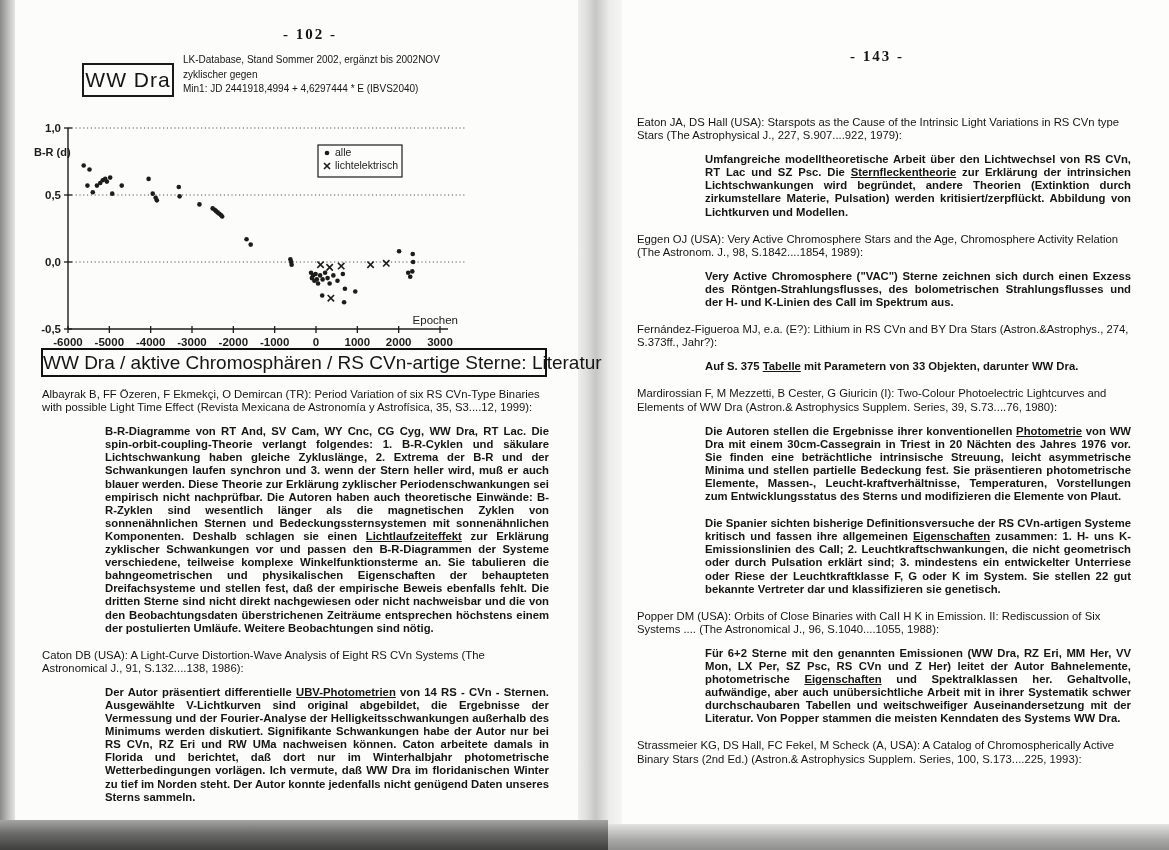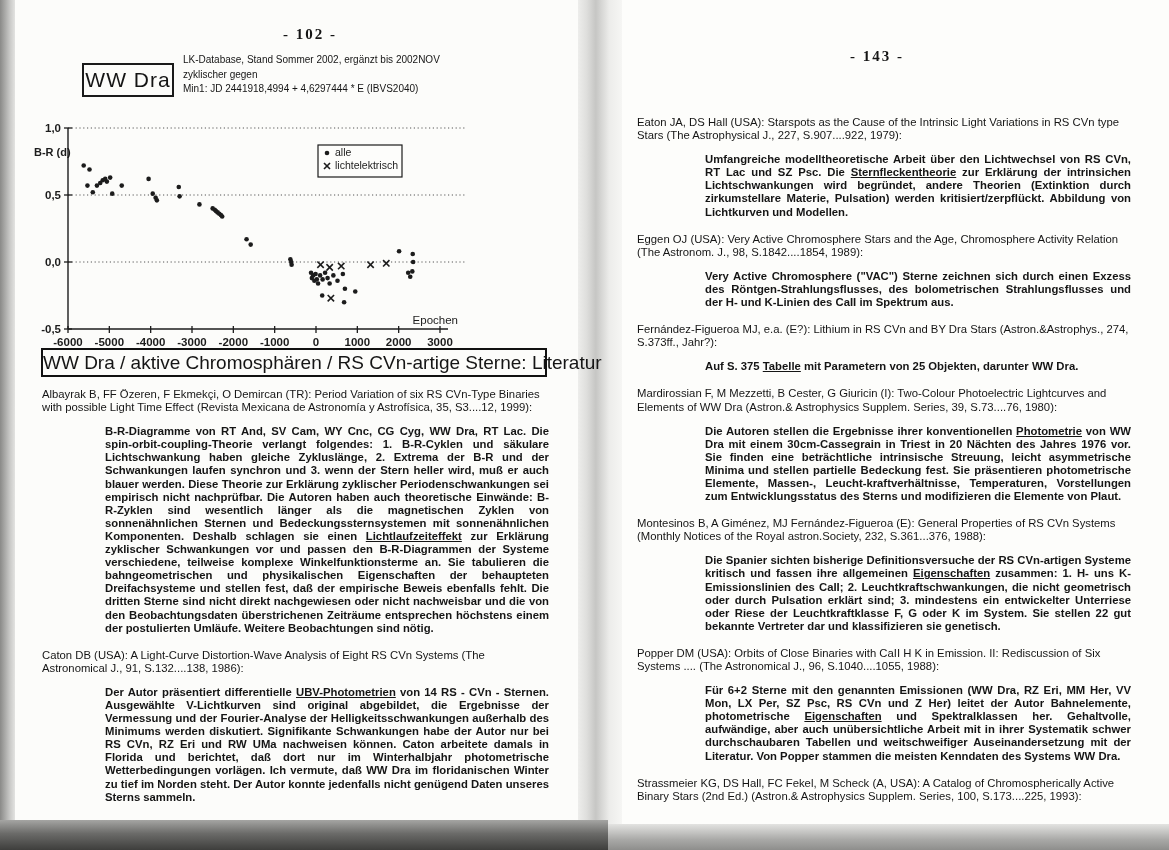--- a/index.html
+++ b/index.html
@@ -197,28 +197,27 @@
       <div class="entry">
         <div class="e-head">Eaton JA, DS Hall (USA): Starspots as the Cause of the Intrinsic Light Variations in RS CVn type Stars (The Astrophysical J., 227, S.907....922, 1979):</div>
         <p class="e-body"><span>Umfangreiche modelltheoretische Arbeit über den Lichtwechsel von RS CVn, RT Lac und SZ Psc. Die </span><span class="u">Sternfleckentheorie</span><span> zur Erklärung der intrinsichen Lichtschwankungen wird begründet, andere Theorien (Extinktion durch zirkumstellare Materie, Pulsation) werden kritisiert/zerpflückt. Abbildung von Lichtkurven und Modellen.</span></p>
       </div>
       <div class="entry">
         <div class="e-head">Eggen OJ (USA): Very Active Chromosphere Stars and the Age, Chromosphere Activity Relation (The Astronom. J., 98, S.1842....1854, 1989):</div>
         <p class="e-body"><span>Very Active Chromosphere ("VAC") Sterne zeichnen sich durch einen Exzess des Röntgen-Strahlungsflusses, des bolometrischen Strahlungsflusses und der H- und K-Linien des CaII im Spektrum aus.</span></p>
       </div>
       <div class="entry">
         <div class="e-head">Fernández-Figueroa MJ, e.a. (E?): Lithium in RS CVn and BY Dra Stars (Astron.&amp;Astrophys., 274, S.373ff., Jahr?):</div>
-        <p class="e-body"><span>Auf S. 375 </span><span class="u">Tabelle</span><span> mit Parametern von 25 Objekten, darunter WW Dra.</span></p>
+        <p class="e-body"><span>Auf S. 375 </span><span class="u">Tabelle</span><span> mit Parametern von 33 Objekten, darunter WW Dra.</span></p>
       </div>
       <div class="entry">
         <div class="e-head">Mardirossian F, M Mezzetti, B Cester, G Giuricin (I): Two-Colour Photoelectric Lightcurves and Elements of WW Dra (Astron.&amp; Astrophysics Supplem. Series, 39, S.73....76, 1980):</div>
         <p class="e-body"><span>Die Autoren stellen die Ergebnisse ihrer konventionellen </span><span class="u">Photometrie</span><span> von WW Dra mit einem 30cm-Cassegrain in Triest in 20 Nächten des Jahres 1976 vor. Sie finden eine beträchtliche intrinsische Streuung, leicht asymmetrische Minima und stellen partielle Bedeckung fest. Sie präsentieren photometrische Elemente, Massen-, Leucht-kraftverhältnisse, Temperaturen, Vorstellungen zum Entwicklungsstatus des Sterns und modifizieren die Elemente von Plaut.</span></p>
       </div>
       <div class="entry">
-        <div class="e-head">Montesinos B, A Giménez, MJ Fernández-Figueroa (E): General Properties of RS CVn Systems (Monthly Notices of the Royal astron.Society, 232, S.361...376, 1988):</div>
         <p class="e-body"><span>Die Spanier sichten bisherige Definitionsversuche der RS CVn-artigen Systeme kritisch und fassen ihre allgemeinen </span><span class="u">Eigenschaften</span><span> zusammen: 1. H- uns K-Emissionslinien des CaII; 2. Leuchtkraftschwankungen, die nicht geometrisch oder durch Pulsation erklärt sind; 3. mindestens ein entwickelter Unterriese oder Riese der Leuchtkraftklasse F, G oder K im System. Sie stellen 22 gut bekannte Vertreter dar und klassifizieren sie genetisch.</span></p>
       </div>
       <div class="entry">
         <div class="e-head">Popper DM (USA): Orbits of Close Binaries with CaII H K in Emission. II: Rediscussion of Six Systems .... (The Astronomical J., 96, S.1040....1055, 1988):</div>
         <p class="e-body"><span>Für 6+2 Sterne mit den genannten Emissionen (WW Dra, RZ Eri, MM Her, VV Mon, LX Per, SZ Psc, RS CVn und Z Her) leitet der Autor Bahnelemente, photometrische </span><span class="u">Eigenschaften</span><span> und Spektralklassen her. Gehaltvolle, aufwändige, aber auch unübersichtliche Arbeit mit in ihrer Systematik schwer durchschaubaren Tabellen und weitschweifiger Auseinandersetzung mit der Literatur. Von Popper stammen die meisten Kenndaten des Systems WW Dra.</span></p>
       </div>
       <div class="entry">
         <div class="e-head">Strassmeier KG, DS Hall, FC Fekel, M Scheck (A, USA): A Catalog of Chromospherically Active Binary Stars (2nd Ed.) (Astron.&amp; Astrophysics Supplem. Series, 100, S.173....225, 1993):</div>
       </div>
     </div>

